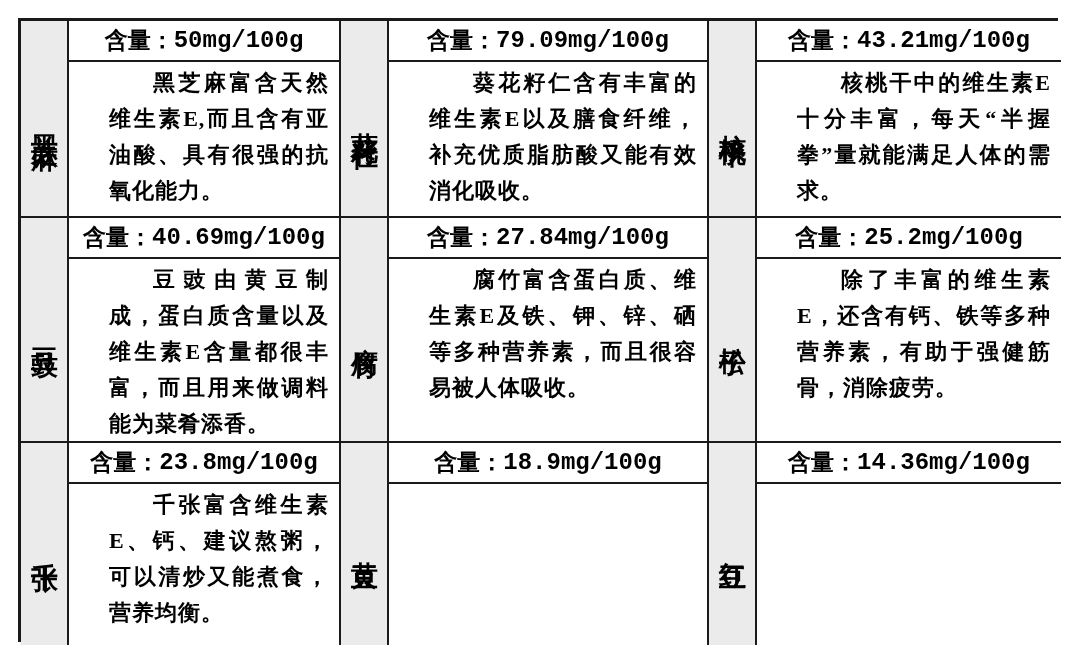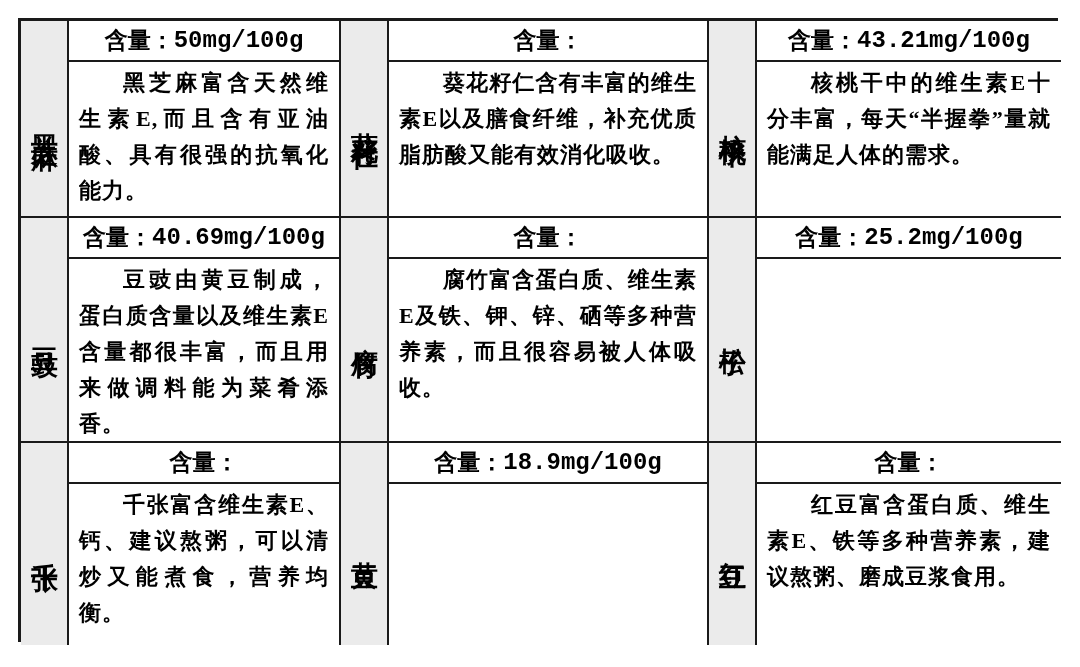--- a/index.html
+++ b/index.html
@@ -74,20 +74,21 @@
     flex: 1 1 auto;
     padding: 3px 10px 0 10px;
     font-size: 22px;
     font-weight: bold;
     line-height: 36px;
     text-align: justify;
     text-justify: inter-character;
     text-indent: 2em;
     letter-spacing: 1px;
     overflow: hidden;
+    margin-left: 30px;
   }
 </style>
 </head>
 <body>
 
 <div class="vitamin-table">
 
   <div class="food-cell">
     <div class="label-col">
       <span class="label-text">黑芝麻</span>
@@ -101,20 +102,21 @@
     </div>
   </div>
 
   <div class="food-cell">
     <div class="label-col">
       <span class="label-text">葵花籽仁</span>
     </div>
     <div class="content-col">
       <div class="amount-row">
         <span class="amount-label">含量：</span>
+        <span class="amount-value">79.09mg/100g</span>
       </div>
       <div class="desc">葵花籽仁含有丰富的维生素E以及膳食纤维，补充优质脂肪酸又能有效消化吸收。</div>
     </div>
   </div>
 
   <div class="food-cell last-col">
     <div class="label-col">
       <span class="label-text">核桃干</span>
     </div>
     <div class="content-col">
@@ -139,44 +141,47 @@
     </div>
   </div>
 
   <div class="food-cell">
     <div class="label-col">
       <span class="label-text">腐竹</span>
     </div>
     <div class="content-col">
       <div class="amount-row">
         <span class="amount-label">含量：</span>
+        <span class="amount-value">27.84mg/100g</span>
       </div>
       <div class="desc">腐竹富含蛋白质、维生素E及铁、钾、锌、硒等多种营养素，而且很容易被人体吸收。</div>
     </div>
   </div>
 
   <div class="food-cell last-col">
     <div class="label-col">
       <span class="label-text">松子</span>
     </div>
     <div class="content-col">
       <div class="amount-row">
         <span class="amount-label">含量：</span>
         <span class="amount-value">25.2mg/100g</span>
       </div>
+      <div class="desc">除了丰富的维生素E，还含有钙、铁等多种营养素，有助于强健筋骨，消除疲劳。</div>
     </div>
   </div>
 
   <div class="food-cell last-row">
     <div class="label-col">
       <span class="label-text">千张</span>
     </div>
     <div class="content-col">
       <div class="amount-row">
         <span class="amount-label">含量：</span>
+        <span class="amount-value">23.8mg/100g</span>
       </div>
       <div class="desc">千张富含维生素E、钙、建议熬粥，可以清炒又能煮食，营养均衡。</div>
     </div>
   </div>
 
   <div class="food-cell last-row">
     <div class="label-col">
       <span class="label-text">黄豆</span>
     </div>
     <div class="content-col">
@@ -187,18 +192,18 @@
     </div>
   </div>
 
   <div class="food-cell last-col last-row">
     <div class="label-col">
       <span class="label-text">红豆</span>
     </div>
     <div class="content-col">
       <div class="amount-row">
         <span class="amount-label">含量：</span>
-      </div>
-      <div class="desc">红豆富含蛋白质、维生素E、铁等多种营养素，建议熬粥、磨成豆浆食用。</div>
+        <span class="amount-value">14.36mg/100g</span>
+      </div>
     </div>
   </div>
 
 </div>
 
 </body></html>

